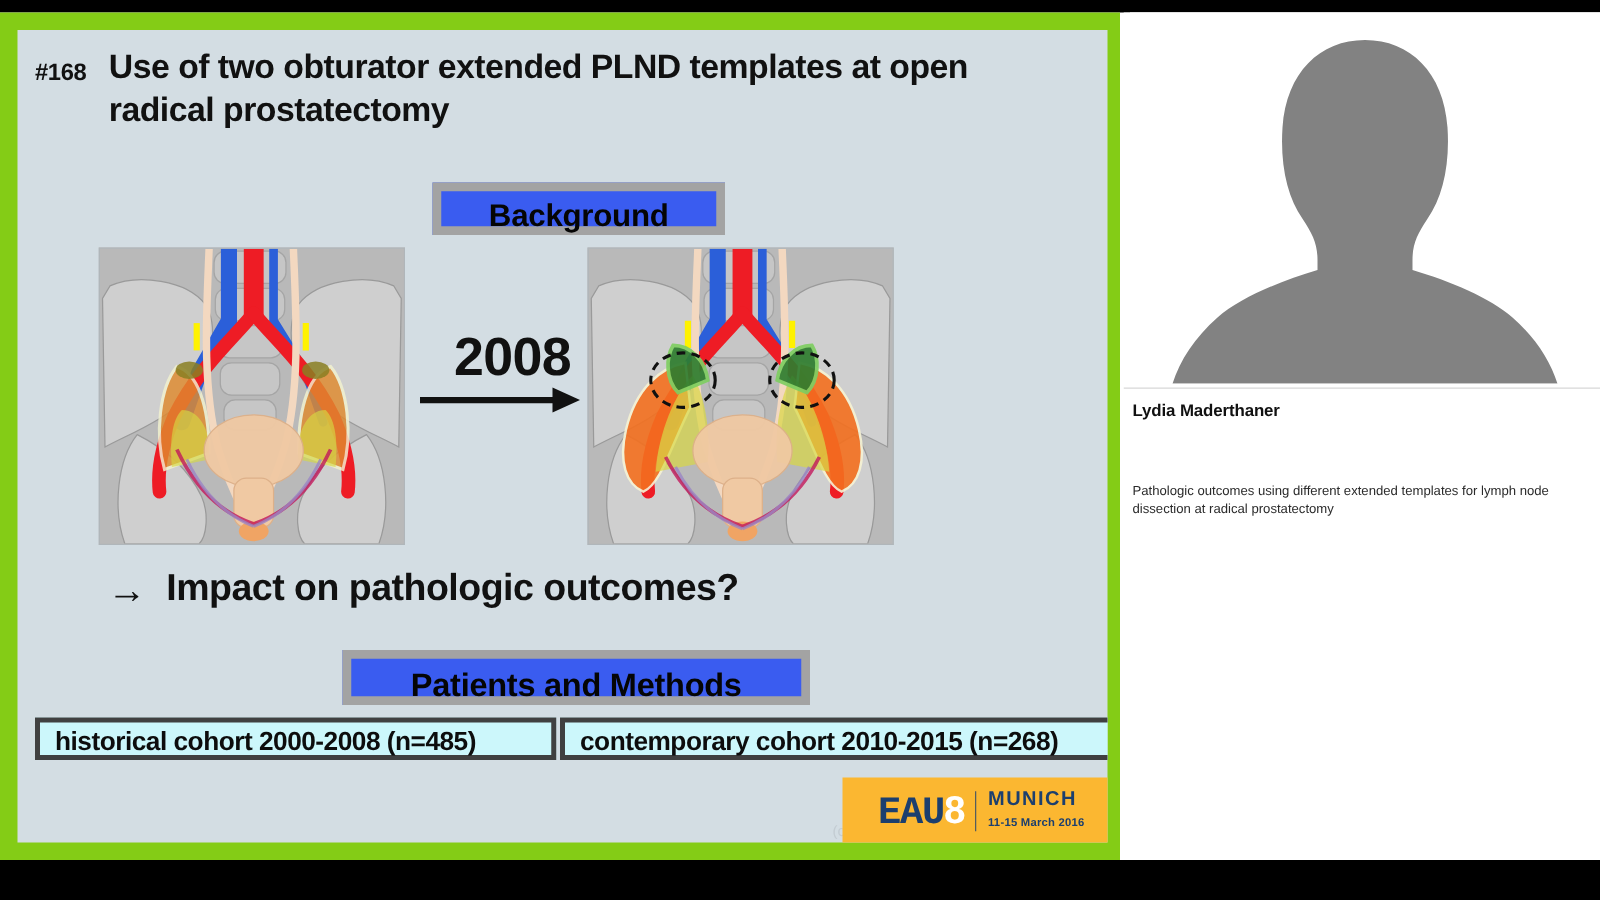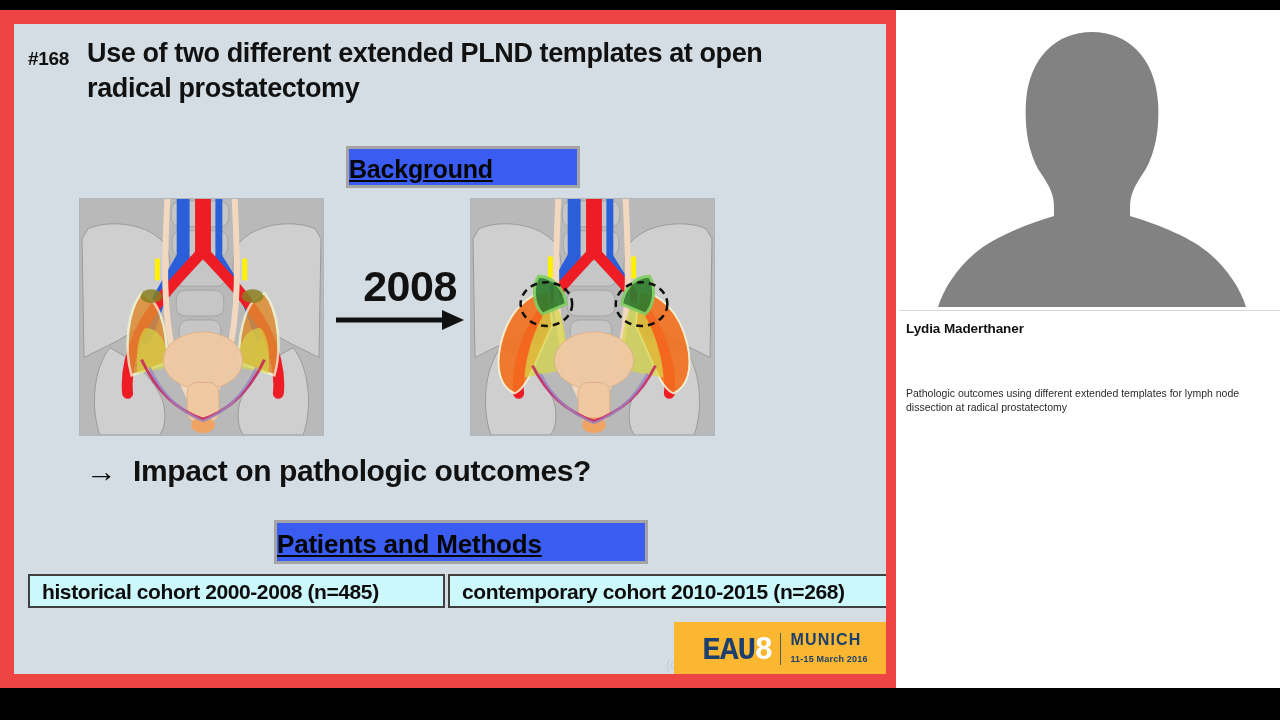--- a/index.html
+++ b/index.html
@@ -27,21 +27,21 @@
     left: 0; top: 688px;
     width: 1280px; height: 32px;
     background: #000000;
   }
 
   
   .slide-viewer {
     position: absolute;
     left: 0; top: 10px;
     width: 896px; height: 678px;
-    background: #ef4444;
+    background: #84cc16;
     box-sizing: border-box;
   }
   .slide {
     position: absolute;
     left: 14px; top: 14px;
     width: 872px; height: 650px;
     background: #d3dde3;
     overflow: hidden;
   }
 
@@ -69,27 +69,26 @@
     line-height: 1.28;
     margin-left: 18px;
     letter-spacing: -0.4px;
     max-width: 760px;
   }
 
   
   .section-chip {
     position: absolute;
     background: #3a5cf0;
-    border: 3px solid #a3a3a3;
+    border: 7px solid #a3a3a3;
     color: #050505;
     font-weight: bold;
-    text-align: left;
+    text-align: center;
     letter-spacing: -0.2px;
     box-sizing: border-box;
-    text-decoration: underline;
   }
   .chip-background {
     left: 332px; top: 122px;
     width: 234px; height: 42px;
     font-size: 25px;
     line-height: 40px;
   }
   .chip-methods {
     left: 260px; top: 496px;
     width: 374px; height: 44px;
@@ -179,21 +178,21 @@
     color: #111111;
     letter-spacing: -0.4px;
   }
 
   
   .cohort-box {
     position: absolute;
     top: 550px;
     height: 34px;
     background: #ccf7fb;
-    border: 2px solid #404040;
+    border: 4px solid #404040;
     box-sizing: border-box;
     font-size: 21px;
     font-weight: bold;
     color: #0d0d0d;
     line-height: 32px;
     letter-spacing: -0.4px;
     padding-left: 12px;
     white-space: nowrap;
   }
   .cohort-historical   { left: 14px;  width: 417px; }
@@ -289,21 +288,21 @@
 </head>
 <body>
 
 <div class="bar-top"></div>
 
 <div class="slide-viewer">
   <div class="slide">
 
     <div class="slide-header">
       <div class="abstract-no">#168</div>
-      <div class="slide-title">Use of two different extended PLND templates at open radical prostatectomy</div>
+      <div class="slide-title">Use of two obturator extended PLND templates at open radical prostatectomy</div>
     </div>
 
     <div class="section-chip chip-background">Background</div>
 
     <div class="figure fig-left">
       <svg viewBox="0 0 245 238" xmlns="http://www.w3.org/2000/svg">
         <rect x="0" y="0" width="245" height="238" fill="#b9b9b9"></rect>
 
         <g fill="#cfcfcf" stroke="#9a9a9a" stroke-width="1">
           <path d="M8 30 C 30 20, 70 25, 85 45 C 95 60, 92 95, 75 115 C 55 138, 22 150, 4 160 L 2 40 Z"></path>

